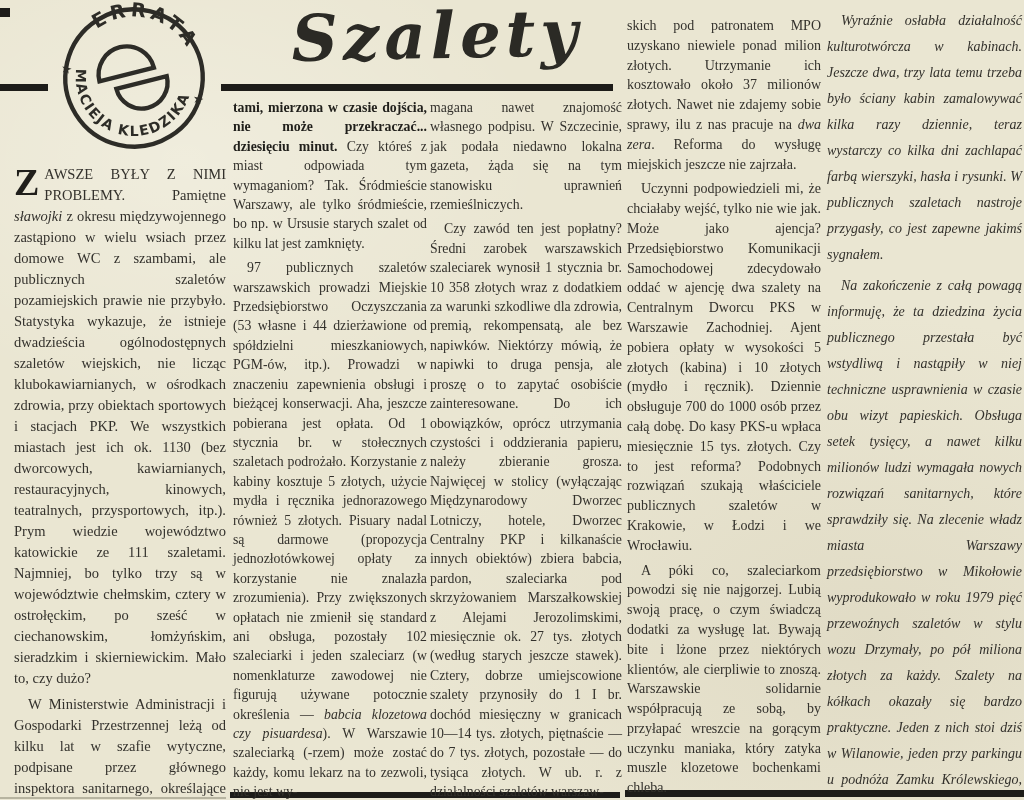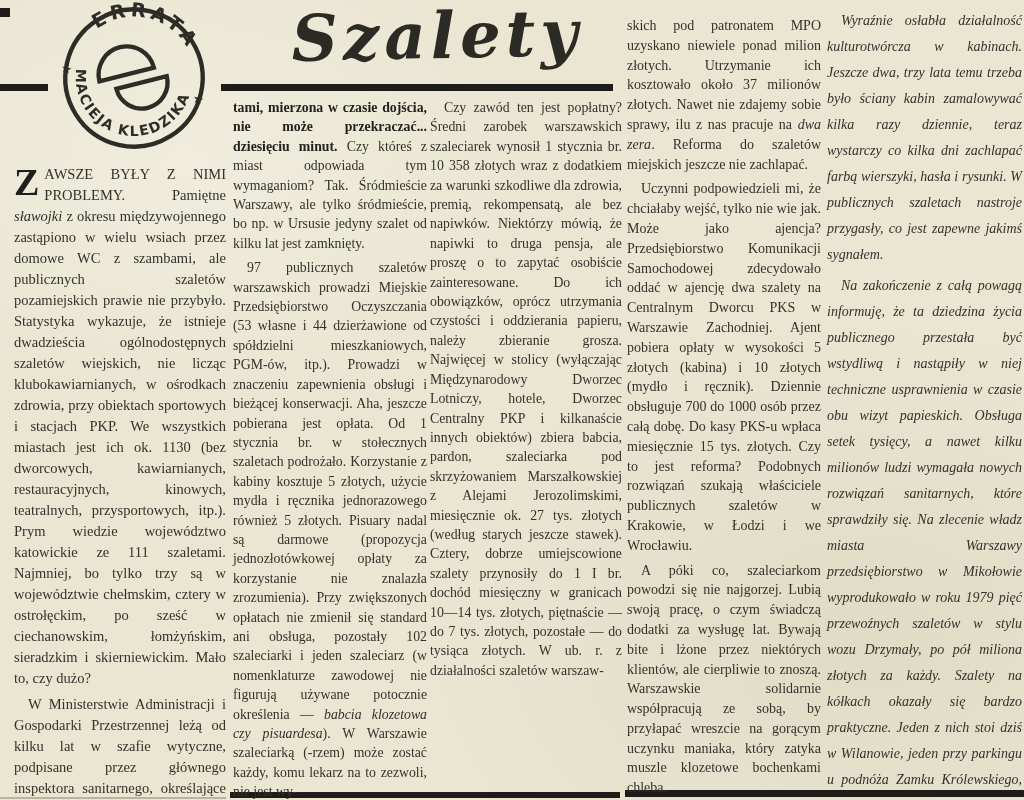--- a/index.html
+++ b/index.html
@@ -87,28 +87,29 @@
     </svg>
   </div>
 
   <h1 class="title">Szalety</h1>
 
   <div class="col col-1">
       <p><span class="dropcap">Z</span><span>AWSZE BYŁY Z NIMI PROBLEMY. Pamiętne </span><span class="i">sławojki</span><span> z okresu międzywojennego zastąpiono w wielu wsiach przez domowe WC z szambami, ale publicznych szaletów pozamiejskich prawie nie przybyło. Statystyka wykazuje, że istnieje dwadzieścia ogólnodostępnych szaletów wiejskich, nie licząc klubokawiarnianych, w ośrodkach zdrowia, przy obiektach sportowych i stacjach PKP. We wszystkich miastach jest ich ok. 1130 (bez dworcowych, kawiarnianych, restauracyjnych, kinowych, teatralnych, przysportowych, itp.). Prym wiedzie województwo katowickie ze 111 szaletami. Najmniej, bo tylko trzy są w województwie chełmskim, cztery w ostrołęckim, po sześć w ciechanowskim, łomżyńskim, sieradzkim i skierniewickim. Mało to, czy dużo?</span></p>
       <p class="indent"><span>W Ministerstwie Administracji i Gospodarki Przestrzennej leżą od kilku lat w szafie wytyczne, podpisane przez głównego inspektora sanitarnego, określające między innymi, że </span></p>
     </div>
   <div class="col col-2">
-      <p><span class="b">tami, mierzona w czasie dojścia, nie może przekraczać... dziesięciu minut.</span><span> Czy któreś z miast odpowiada tym wymaganiom? Tak. Śródmieście Warszawy, ale tylko śródmieście, bo np. w Ursusie jedyny szalet od kilku lat jest zamknięty.</span></p>
+      <p><span class="b">tami, mierzona w czasie dojścia, nie może przekraczać... dziesięciu minut.</span><span> Czy któreś z miast odpowiada tym wymaganiom? Tak. Śródmieście Warszawy, ale tylko śródmieście, bo np. w Ursusie starych szalet od kilku lat jest zamknięty.</span></p>
       <p class="indent"><span>97 publicznych szaletów warszawskich prowadzi Miejskie Przedsiębiorstwo Oczyszczania (53 własne i 44 dzierżawione od spółdzielni mieszkaniowych, PGM-ów, itp.). Prowadzi w znaczeniu zapewnienia obsługi i bieżącej konserwacji. Aha, jeszcze pobierana jest opłata. Od 1 stycznia br. w stołecznych szaletach podrożało. Korzystanie z kabiny kosztuje 5 złotych, użycie mydła i ręcznika jednorazowego również 5 złotych. Pisuary nadal są darmowe (propozycja jednozłotówkowej opłaty za korzystanie nie znalazła zrozumienia). Przy zwiększonych opłatach nie zmienił się standard ani obsługa, pozostały 102 szaleciarki i jeden szaleciarz (w nomenklaturze zawodowej nie figurują używane potocznie określenia — </span><span class="i">babcia klozetowa czy pisuardesa</span><span>). W Warszawie szaleciarką (-rzem) może zostać każdy, komu lekarz na to zezwoli, nie jest wy-</span></p>
     </div>
   <div class="col col-3">
+      <p><span>magana nawet znajomość własnego podpisu. W Szczecinie, jak podała niedawno lokalna gazeta, żąda się na tym stanowisku uprawnień rzemieślniczych.</span></p>
       <p class="indent"><span>Czy zawód ten jest popłatny? Średni zarobek warszawskich szaleciarek wynosił 1 stycznia br. 10 358 złotych wraz z dodatkiem za warunki szkodliwe dla zdrowia, premią, rekompensatą, ale bez napiwków. Niektórzy mówią, że napiwki to druga pensja, ale proszę o to zapytać osobiście zainteresowane. Do ich obowiązków, oprócz utrzymania czystości i oddzierania papieru, należy zbieranie grosza. Najwięcej w stolicy (wyłączając Międzynarodowy Dworzec Lotniczy, hotele, Dworzec Centralny PKP i kilkanaście innych obiektów) zbiera babcia, pardon, szaleciarka pod skrzyżowaniem Marszałkowskiej z Alejami Jerozolimskimi, miesięcznie ok. 27 tys. złotych (według starych jeszcze stawek). Cztery, dobrze umiejscowione szalety przynosiły do 1 I br. dochód miesięczny w granicach 10—14 tys. złotych, piętnaście — do 7 tys. złotych, pozostałe — do tysiąca złotych. W ub. r. z działalności szaletów warszaw-</span></p>
     </div>
   <div class="col col-4">
-      <p><span>skich pod patronatem MPO uzyskano niewiele ponad milion złotych. Utrzymanie ich kosztowało około 37 milionów złotych. Nawet nie zdajemy sobie sprawy, ilu z nas pracuje na </span><span class="i">dwa zera</span><span>. Reforma do szaletów miejskich jeszcze nie zachlapać.</span></p>
+      <p><span>skich pod patronatem MPO uzyskano niewiele ponad milion złotych. Utrzymanie ich kosztowało około 37 milionów złotych. Nawet nie zdajemy sobie sprawy, ilu z nas pracuje na </span><span class="i">dwa zera</span><span>. Reforma do wysługę miejskich jeszcze nie zajrzała.</span></p>
       <p class="indent"><span>Uczynni podpowiedzieli mi, że chciałaby wejść, tylko nie wie jak. Może jako ajencja? Przedsiębiorstwo Komunikacji Samochodowej zdecydowało oddać w ajencję dwa szalety na Centralnym Dworcu PKS w Warszawie Zachodniej. Ajent pobiera opłaty w wysokości 5 złotych (kabina) i 10 złotych (mydło i ręcznik). Dziennie obsługuje 700 do 1000 osób przez całą dobę. Do kasy PKS-u wpłaca miesięcznie 15 tys. złotych. Czy to jest reforma? Podobnych rozwiązań szukają właściciele publicznych szaletów w Krakowie, w Łodzi i we Wrocławiu.</span></p>
       <p class="indent"><span>A póki co, szaleciarkom powodzi się nie najgorzej. Lubią swoją pracę, o czym świadczą dodatki za wysługę lat. Bywają bite i lżone przez niektórych klientów, ale cierpliwie to znoszą. Warszawskie solidarnie współpracują ze sobą, by przyłapać wreszcie na gorącym uczynku maniaka, który zatyka muszle klozetowe bochenkami chleba.</span></p>
     </div>
   <div class="col col-5">
       <p class="indent"><span>Wyraźnie osłabła działalność kulturotwórcza w kabinach. Jeszcze dwa, trzy lata temu trzeba było ściany kabin zamalowywać kilka razy dziennie, teraz wystarczy co kilka dni zachlapać farbą wierszyki, hasła i rysunki. W publicznych szaletach nastroje przygasły, co jest zapewne jakimś sygnałem.</span></p>
       <p class="indent"><span>Na zakończenie z całą powagą informuję, że ta dziedzina życia publicznego przestała być wstydliwą i nastąpiły w niej techniczne usprawnienia w czasie obu wizyt papieskich. Obsługa setek tysięcy, a nawet kilku milionów ludzi wymagała nowych rozwiązań sanitarnych, które sprawdziły się. Na zlecenie władz miasta Warszawy przedsiębiorstwo w Mikołowie wyprodukowało w roku 1979 pięć przewoźnych szaletów w stylu wozu Drzymały, po pół miliona złotych za każdy. Szalety na kółkach okazały się bardzo praktyczne. Jeden z nich stoi dziś w Wilanowie, jeden przy parkingu u podnóża Zamku Królewskiego, jeden jest w rezerwie, a dwa urząd miasta sprzedał „Polmozbytowi”, użytkownikowi giełdy samochodowej.</span></p>
       <p class="indent"><span>Urząd zamówił jeszcze kilka, ale producent postawił warunek: dacie trzy tony skich, będą szalety na czterech kółkach.</span><span class="endmark">■</span></p>
     </div>
 
 </div>

